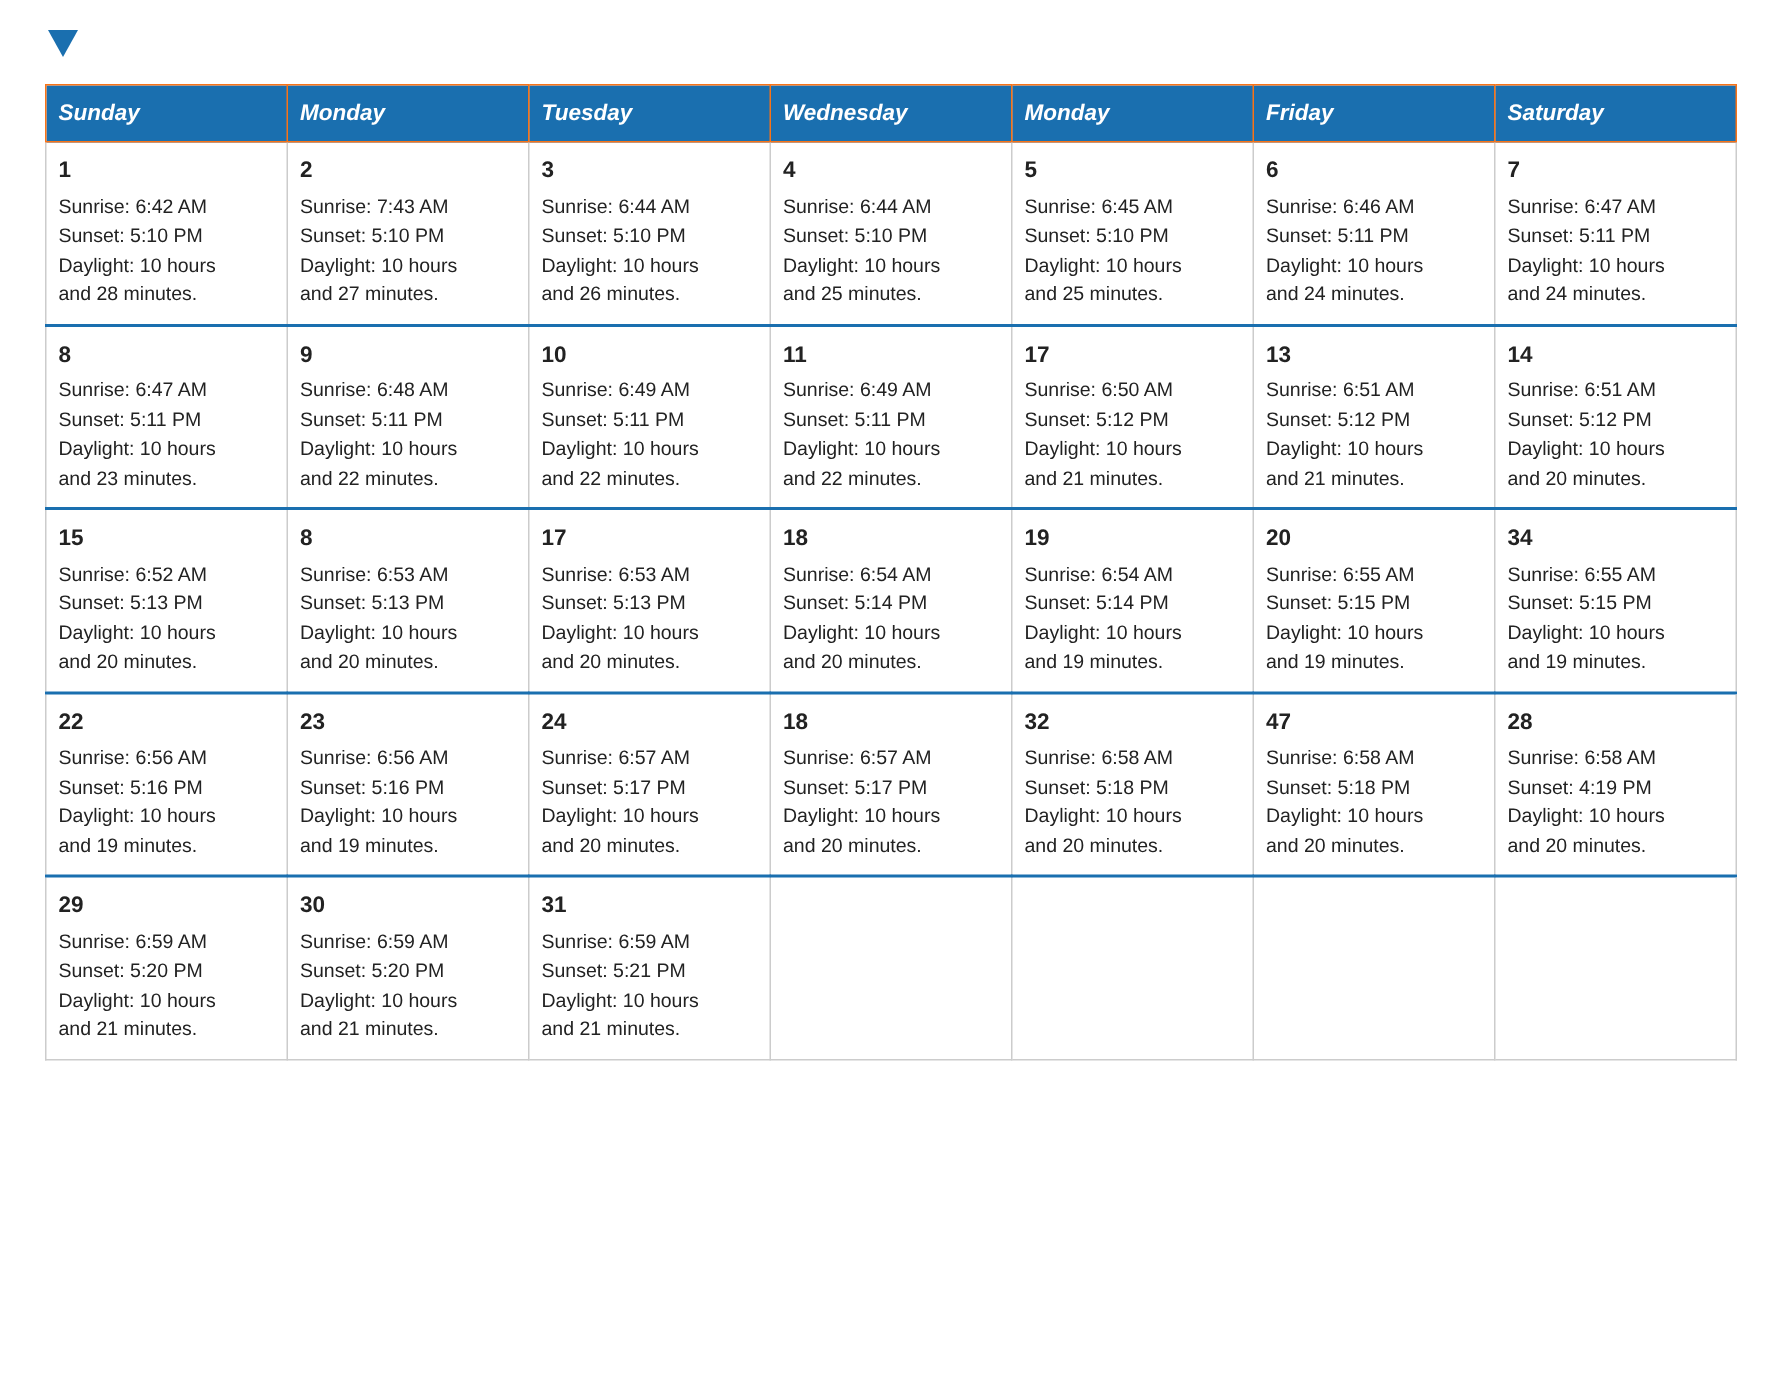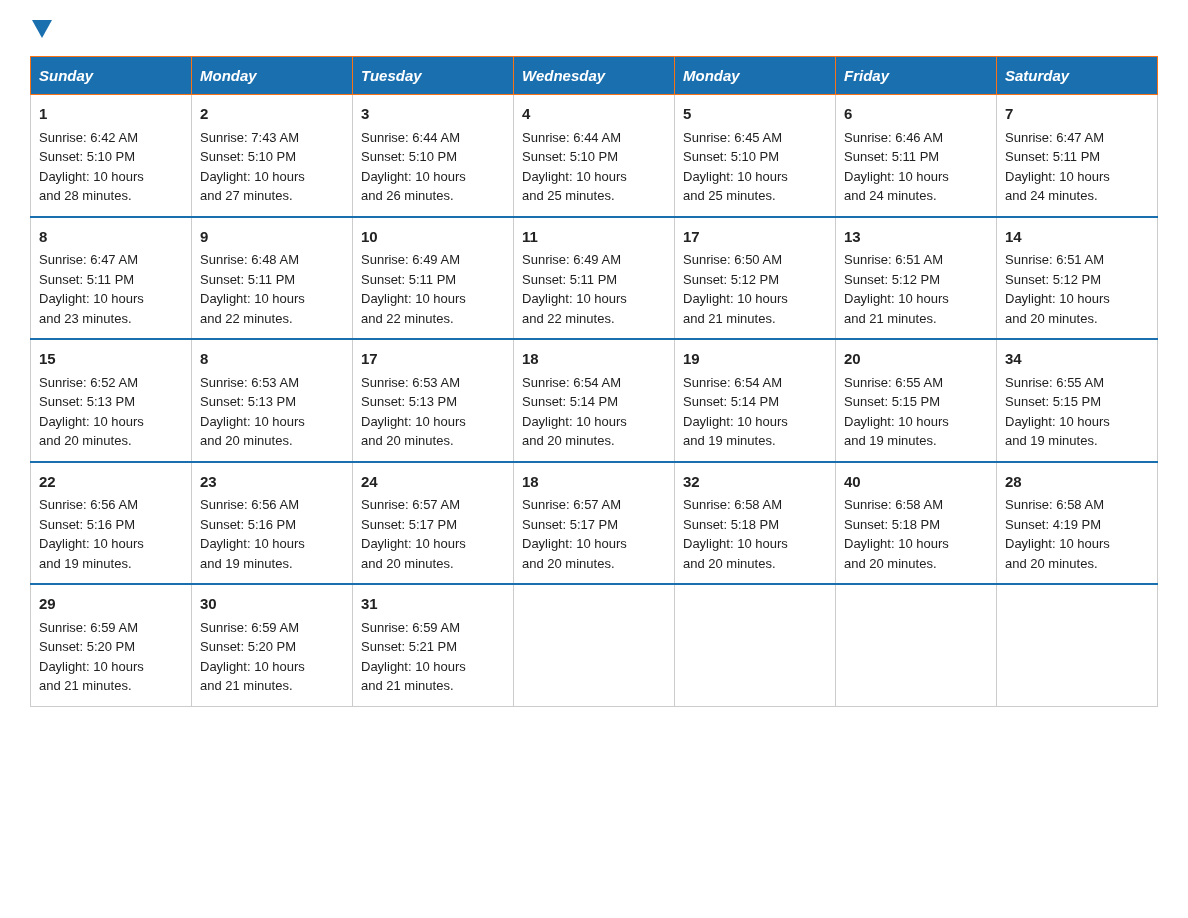--- a/index.html
+++ b/index.html
@@ -307,21 +307,21 @@
         <span>and 20 minutes.</span>
       </td>
         <td>
         <span class="day-num">32</span>
         <span>Sunrise: 6:58 AM</span><br>
         <span>Sunset: 5:18 PM</span><br>
         <span>Daylight: 10 hours</span><br>
         <span>and 20 minutes.</span>
       </td>
         <td>
-        <span class="day-num">40</span>
+        <span class="day-num">47</span>
         <span>Sunrise: 6:58 AM</span><br>
         <span>Sunset: 5:18 PM</span><br>
         <span>Daylight: 10 hours</span><br>
         <span>and 20 minutes.</span>
       </td>
         <td>
         <span class="day-num">28</span>
         <span>Sunrise: 6:58 AM</span><br>
         <span>Sunset: 4:19 PM</span><br>
         <span>Daylight: 10 hours</span><br>

